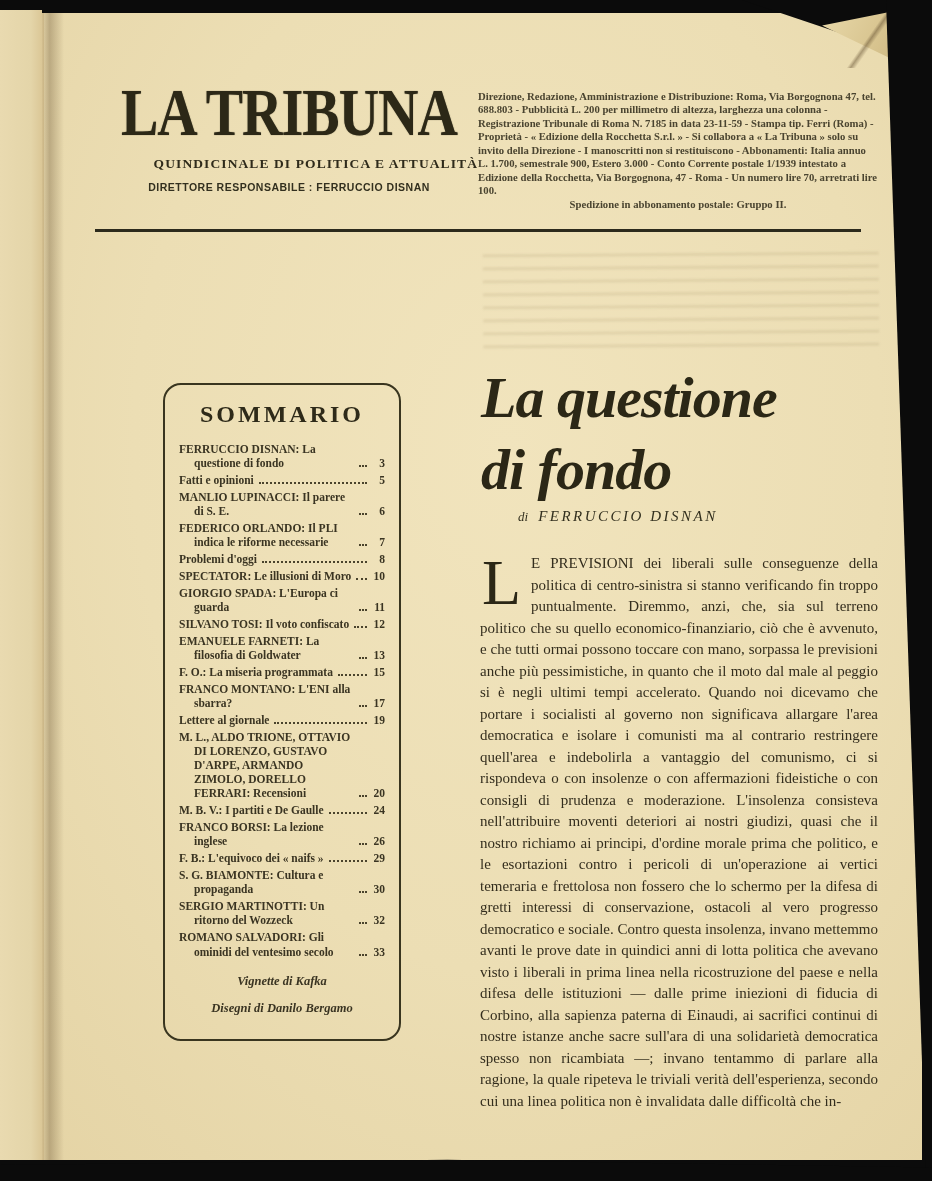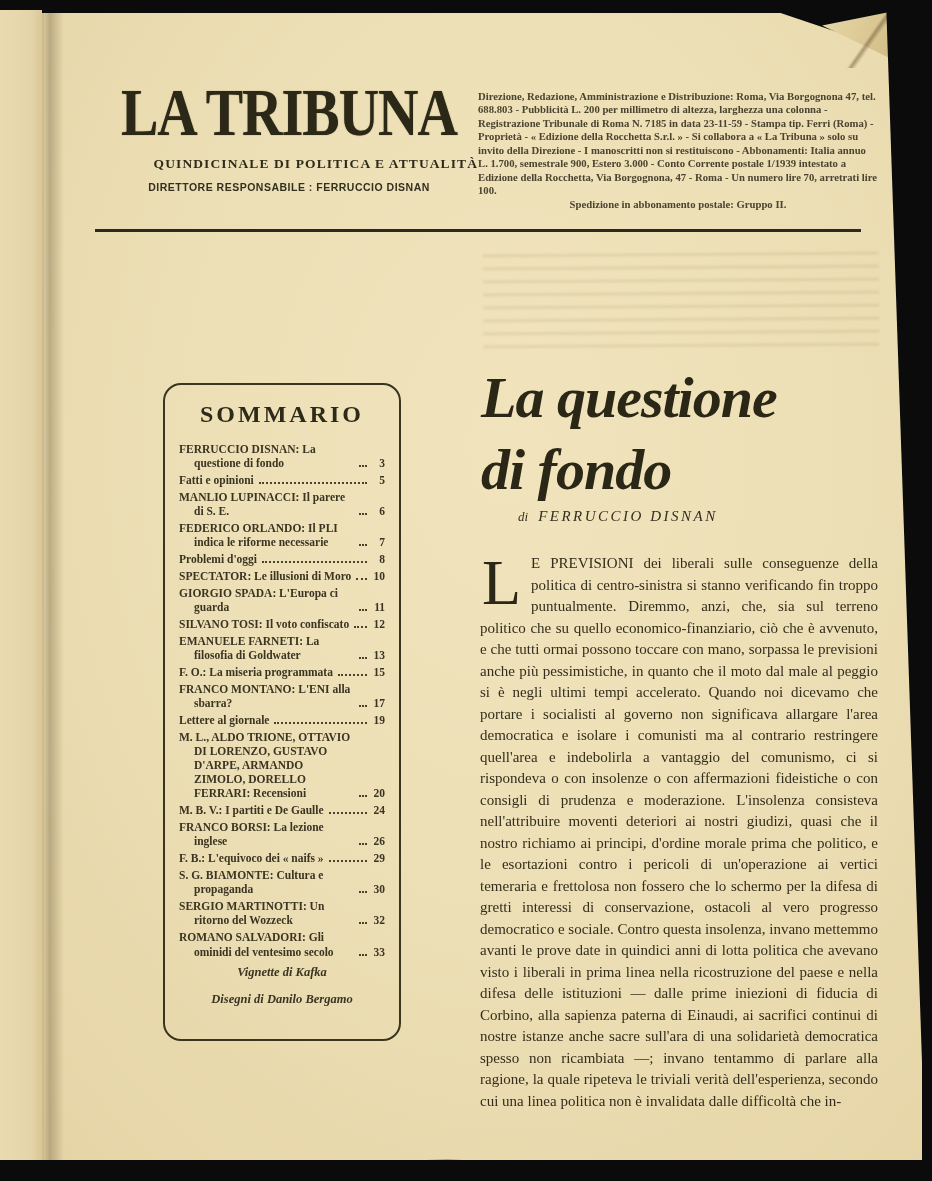--- a/index.html
+++ b/index.html
@@ -64,21 +64,21 @@
   .sommario { position:absolute; left:163px; top:373px; width:238px; height:658px;
               border:2px solid #39351f; border-radius:18px; box-sizing:border-box;
               padding:16px 14px 0 14px; overflow:hidden; }
   .sommario-title { text-align:center; font-size:24px; font-weight:bold; letter-spacing:3px; color:#2e2a19; }
   .toc { margin-top:14px; }
   .toc-entry { display:flex; align-items:flex-end; margin-bottom:3px;
                font-size:11.5px; line-height:1.22; font-weight:bold; color:#3a3422; }
   .toc-label { padding-left:15px; text-indent:-15px; hyphens:auto; }
   .toc-dots { flex:1 1 8px; min-width:8px; border-bottom:2px dotted #4a432c; margin:0 2px 3px 5px; }
   .toc-page { min-width:16px; text-align:right; }
-  .toc-notes { margin-top:4px; text-align:center; font-style:italic; font-weight:bold;
+  .toc-notes { margin-top:13px; text-align:center; font-style:italic; font-weight:bold;
                font-size:12.5px; line-height:1.45; color:#3a3422; }
   .toc-note-1 { margin-bottom:9px; }
 
   
   .article-title { position:absolute; left:481px; top:352px; width:400px;
                    font-style:italic; font-weight:bold; font-size:58px; line-height:1.24;
                    letter-spacing:-1px; color:#2b2716; }
   .article-byline { position:absolute; left:518px; top:497px; font-style:italic; color:#33301f; }
   .byline-prefix { font-size:13px; margin-right:10px; }
   .byline-name { font-size:15px; letter-spacing:2.5px; }

